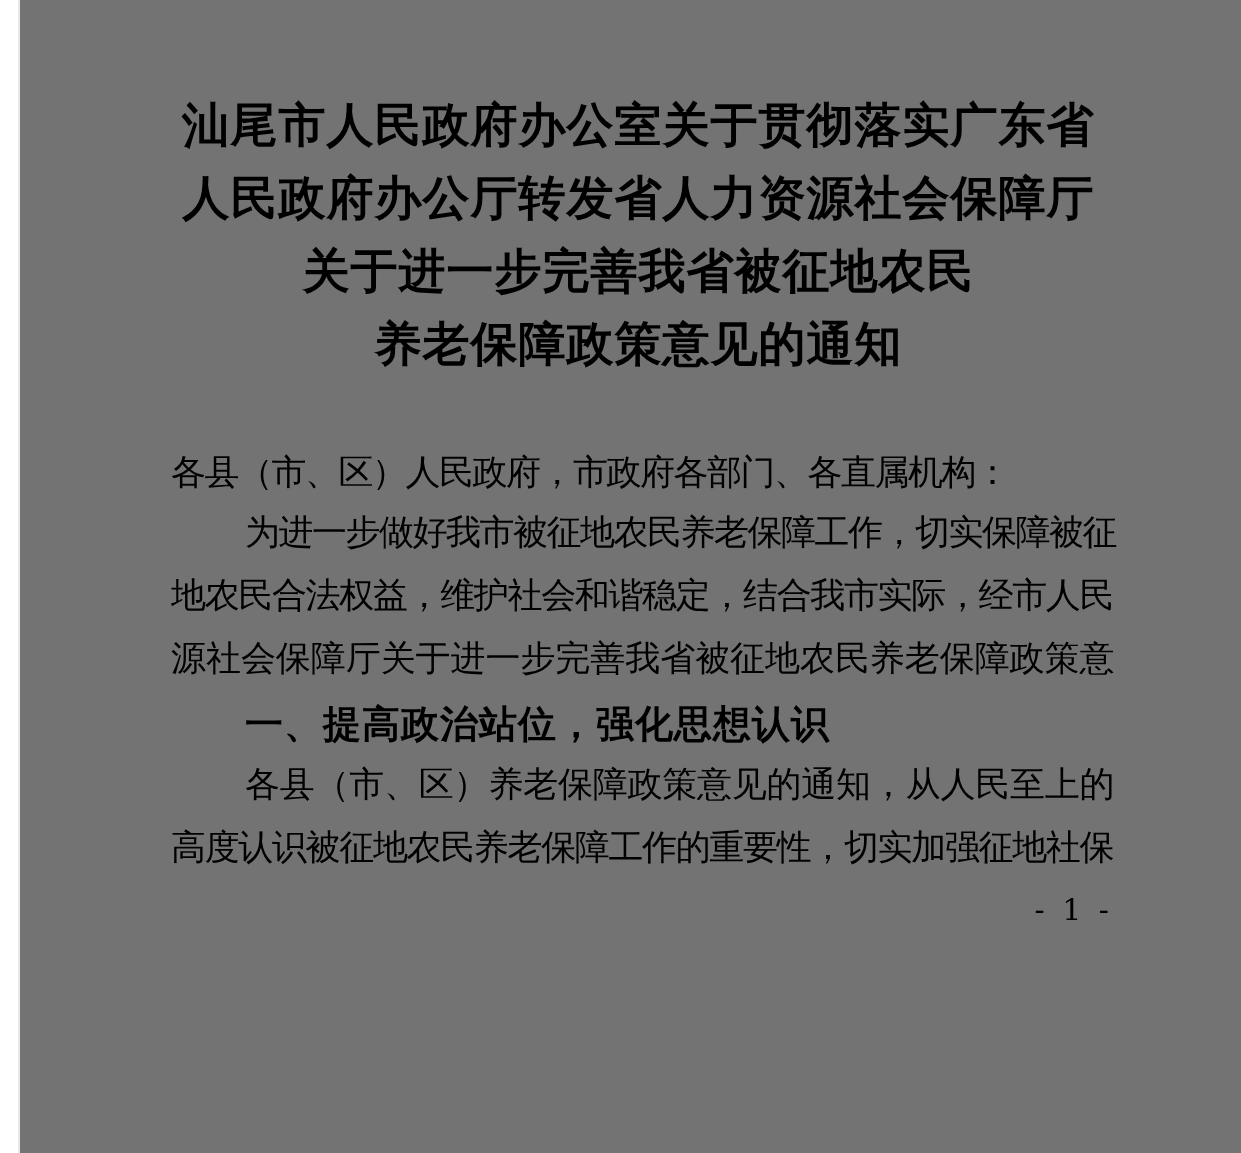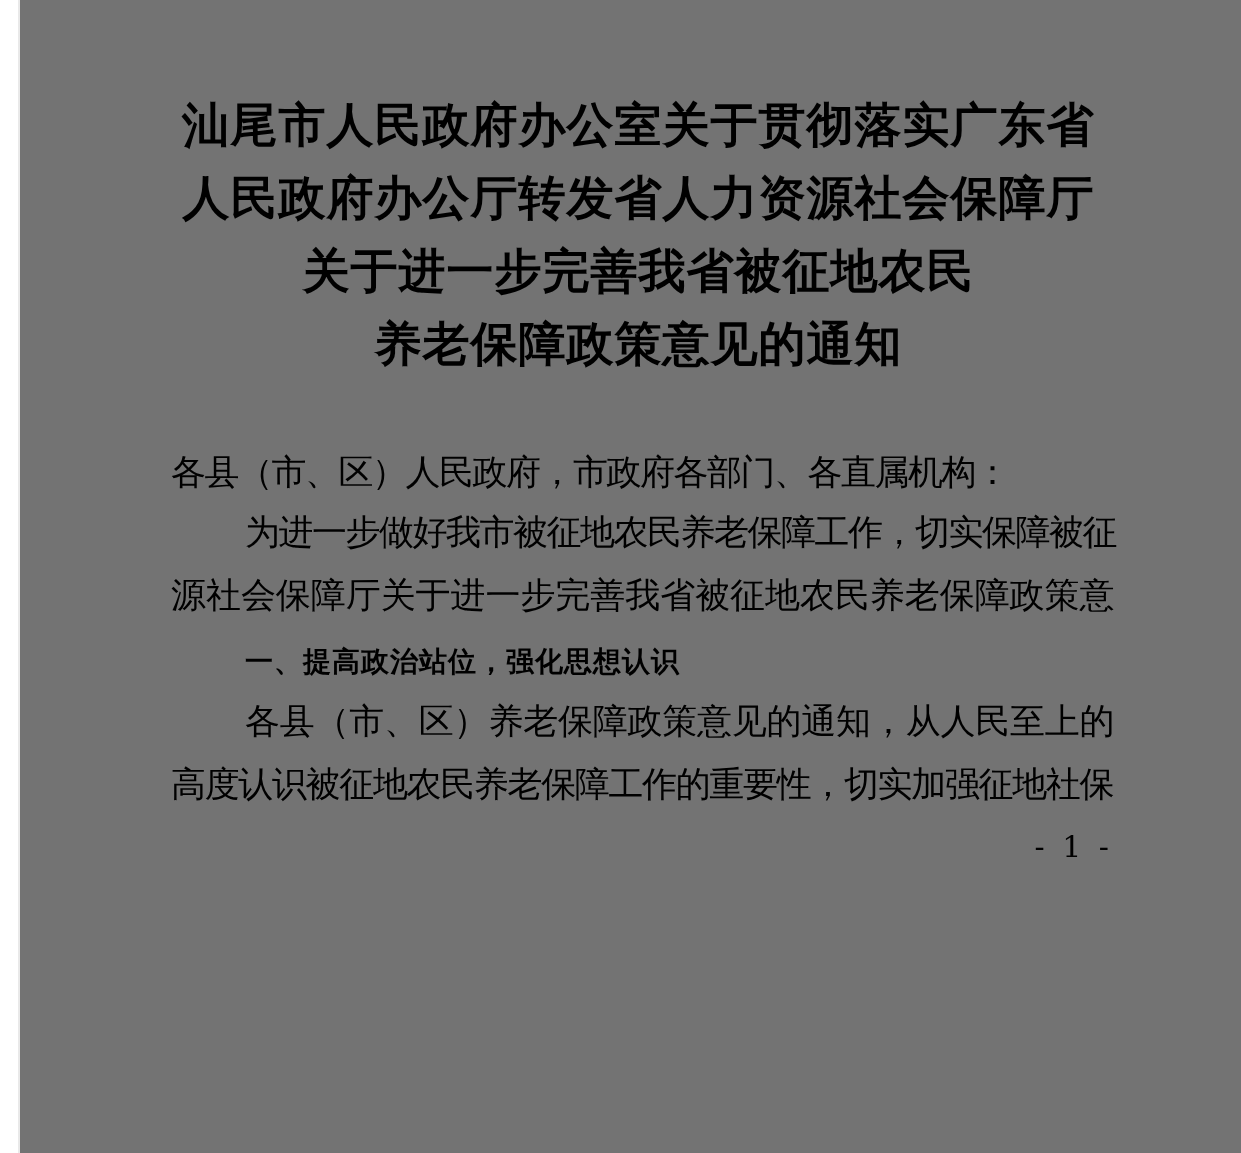--- a/index.html
+++ b/index.html
@@ -54,21 +54,21 @@
     text-align-last: justify;
     text-justify: inter-character;
     font-family: Liberation Mono, monospace;
   }
   .indent {
     text-indent: 74px;
   }
   .heading {
     font-family: "DejaVu Sans", sans-serif;
     font-weight: bold;
-    font-size: 28px;
+    font-size: 38px;
     letter-spacing: 1px;
   }
   .page-number {
     width: 942px;
     margin: 8px 0 0 153px;
     text-align: right;
     font-size: 30px;
     letter-spacing: 4px;
     font-family: "DejaVu Serif", serif;
     line-height: 40px;
@@ -83,20 +83,21 @@
   <div class="title-block">
     <div class="title-line">汕尾市人民政府办公室关于贯彻落实广东省</div>
     <div class="title-line">人民政府办公厅转发省人力资源社会保障厅</div>
     <div class="title-line">关于进一步完善我省被征地农民</div>
     <div class="title-line">养老保障政策意见的通知</div>
   </div>
 
   <div class="content">
     <div class="line">各县（市、区）人民政府，市政府各部门、各直属机构：</div>
     <div class="line indent justify">为进一步做好我市被征地农民养老保障工作，切实保障被征</div>
+    <div class="line justify">地农民合法权益，维护社会和谐稳定，结合我市实际，经市人民</div>
     <div class="line justify">源社会保障厅关于进一步完善我省被征地农民养老保障政策意</div>
     <div class="line indent heading">一、提高政治站位，强化思想认识</div>
     <div class="line indent justify">各县（市、区）养老保障政策意见的通知，从人民至上的</div>
     <div class="line justify">高度认识被征地农民养老保障工作的重要性，切实加强征地社保</div>
   </div>
 
   <div class="page-number">- 1 -</div>
 </div>
 
 </body></html>

